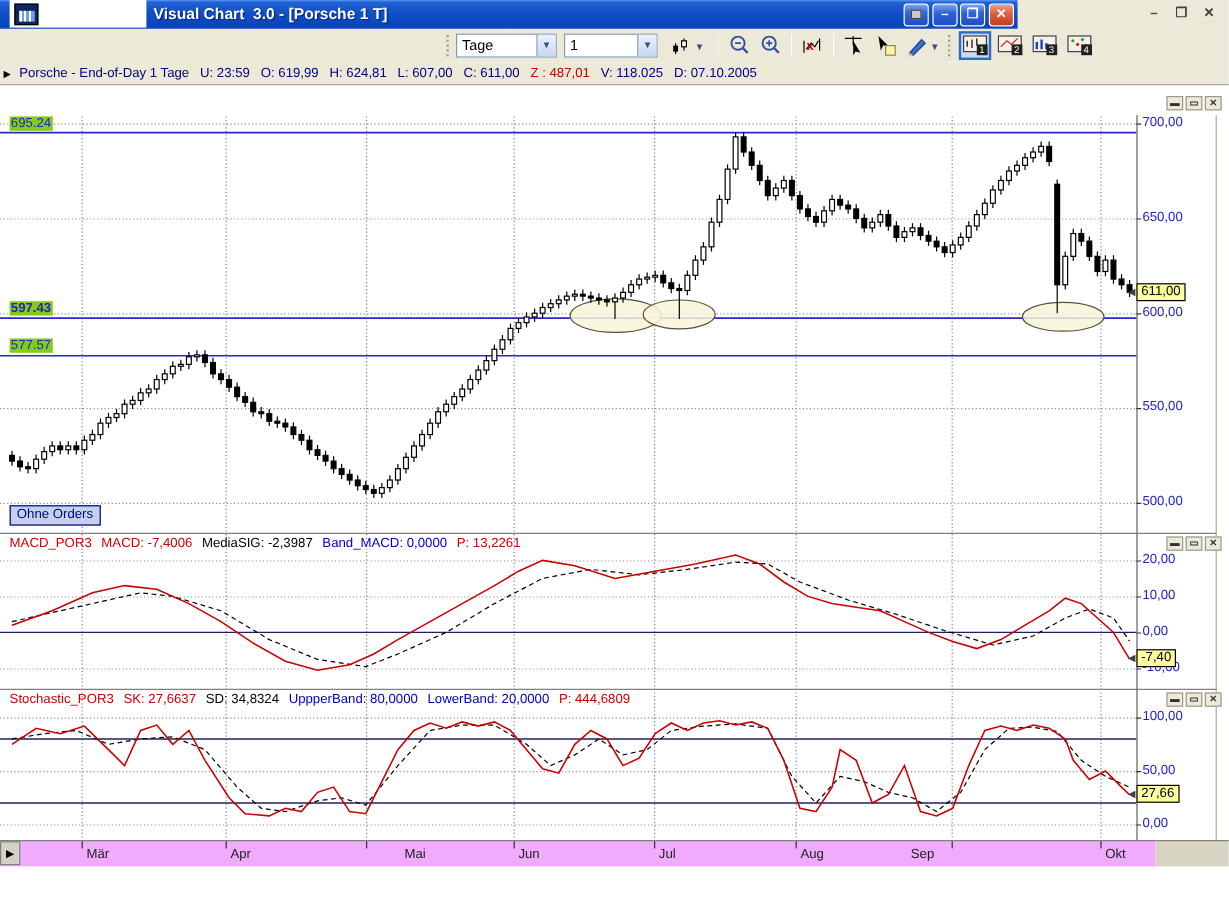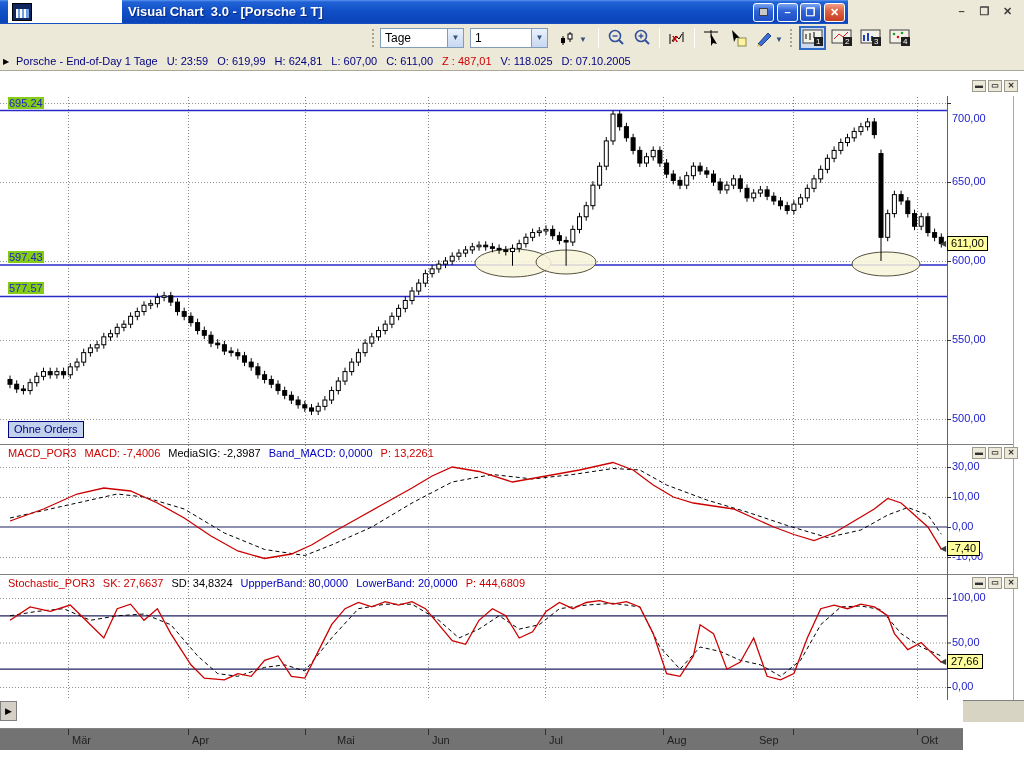--- a/index.html
+++ b/index.html
@@ -62,22 +62,22 @@
     border:1px solid #000080; color:#000080; font-size:11px; }
   .lvl-label { position:absolute; left:8px; color:#2222CC; font-size:11px; background:#84cc16; padding:0 1px; }
   .tick-label { position:absolute; left:952px; color:#2222CC; font-size:11px; }
   .lastbox { position:absolute; left:947px; background:#FFFF9E; border:1px solid #000;
     color:#000; font-size:11px; padding:0 3px; height:15px; line-height:13px; }
   .lastarrow { position:absolute; left:940px; color:#404040; font-size:8px; }
   .pane-header { position:absolute; left:8px; font-size:11px; white-space:pre; }
   .pane-header span { margin-right:8px; }
 
   
-  #xaxis { left:0; top:700px; width:963px; height:22px; background:#737373;
-    border-top:1px solid #808080;margin-top:28px; }
+  #xaxis { left:0; top:700px; width:963px; height:22px; background:#f0abfc;
+    border-top:1px solid #808080; }
   #xaxis-corner { left:963px; top:700px; width:61px; height:22px; background:#D8D4C4;
     border-top:1px solid #808080; }
   #xaxis-arrowbtn { left:0; top:701px; width:17px; height:20px; background:#D4D0C8;
     border:1px solid #808080; text-align:center; font-size:9px; line-height:18px; color:#000; }
   .month-tick { position:absolute; top:0; width:1px; height:6px; background:#303030; }
   .month-label { position:absolute; top:5px; font-size:11px; color:#202020; }
 
   svg text { font-family:"Liberation Sans", sans-serif; }
 </style>
 </head>
@@ -577,30 +577,30 @@
     <div class="pbtn">▬</div>
     <div class="pbtn">▭</div>
     <div class="pbtn">✕</div>
   </div>
 
   <div class="pane-header" style="top:447px" id="macd-header"><span style="color: rgb(204, 0, 0);">MACD_POR3</span><span style="color: rgb(204, 0, 0);">MACD: -7,4006</span><span style="color: rgb(0, 0, 0);">MediaSIG: -2,3987</span><span style="color: rgb(0, 0, 192);">Band_MACD: 0,0000</span><span style="color: rgb(204, 0, 0);">P: 13,2261</span></div>
   <div class="pane-header" style="top:577px" id="stoch-header"><span style="color: rgb(204, 0, 0);">Stochastic_POR3</span><span style="color: rgb(204, 0, 0);">SK: 27,6637</span><span style="color: rgb(0, 0, 0);">SD: 34,8324</span><span style="color: rgb(0, 0, 192);">UppperBand: 80,0000</span><span style="color: rgb(0, 0, 192);">LowerBand: 20,0000</span><span style="color: rgb(204, 0, 0);">P: 444,6809</span></div>
 
   <div id="left-levels">
       <div class="lvl-label" style="top: 96.5208px;">695.24</div>
-      <div class="lvl-label" style="top: 251.061px;">597.43</div>
+      <div class="lvl-label" style="top: 251.061px; font-weight: bold;">597.43</div>
       <div class="lvl-label" style="top: 282.439px;">577.57</div>
     </div>
   <div id="axis-labels">
-      <div class="tick-label" style="top: 112px;">700,00</div>
+      <div class="tick-label" style="top: 96px;">700,00</div>
       <div class="tick-label" style="top: 175px;">650,00</div>
       <div class="tick-label" style="top: 254px;">600,00</div>
       <div class="tick-label" style="top: 333px;">550,00</div>
       <div class="tick-label" style="top: 412px;">500,00</div>
-      <div class="tick-label" style="top: 460px;">30,00</div>
+      <div class="tick-label" style="top: 460px;">20,00</div>
       <div class="tick-label" style="top: 490px;">10,00</div>
       <div class="tick-label" style="top: 520px;">0,00</div>
       <div class="tick-label" style="top: 550px;">-10,00</div>
       <div class="tick-label" style="top: 591px;">100,00</div>
       <div class="tick-label" style="top: 635.5px;">50,00</div>
       <div class="tick-label" style="top: 680px;">0,00</div>
     </div>
 
   <div id="ohne-orders" class="abs">Ohne Orders</div>
 

